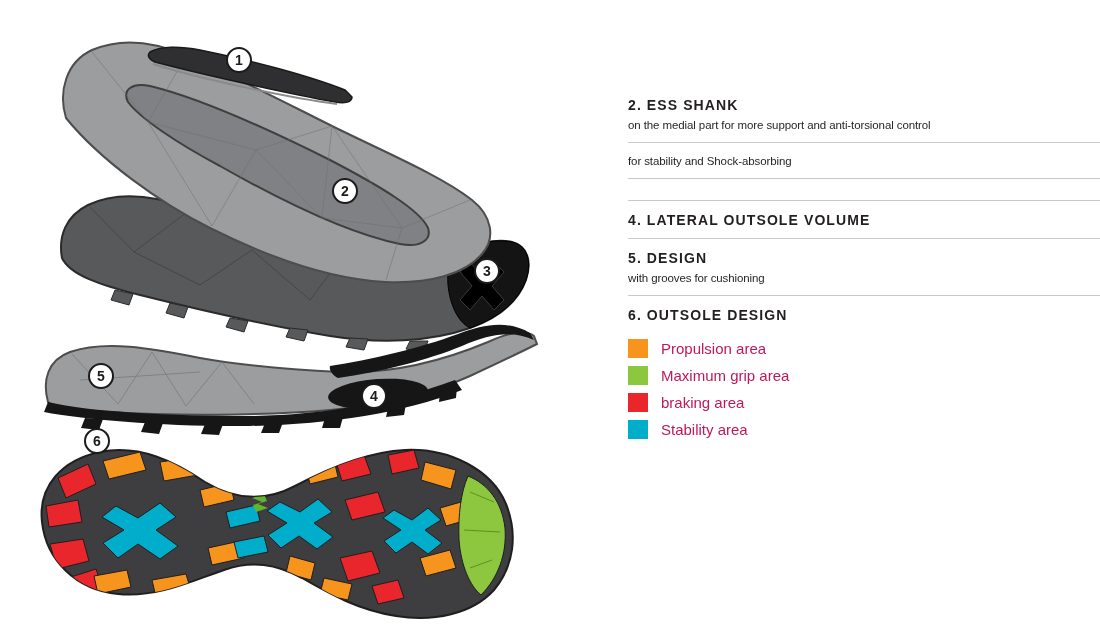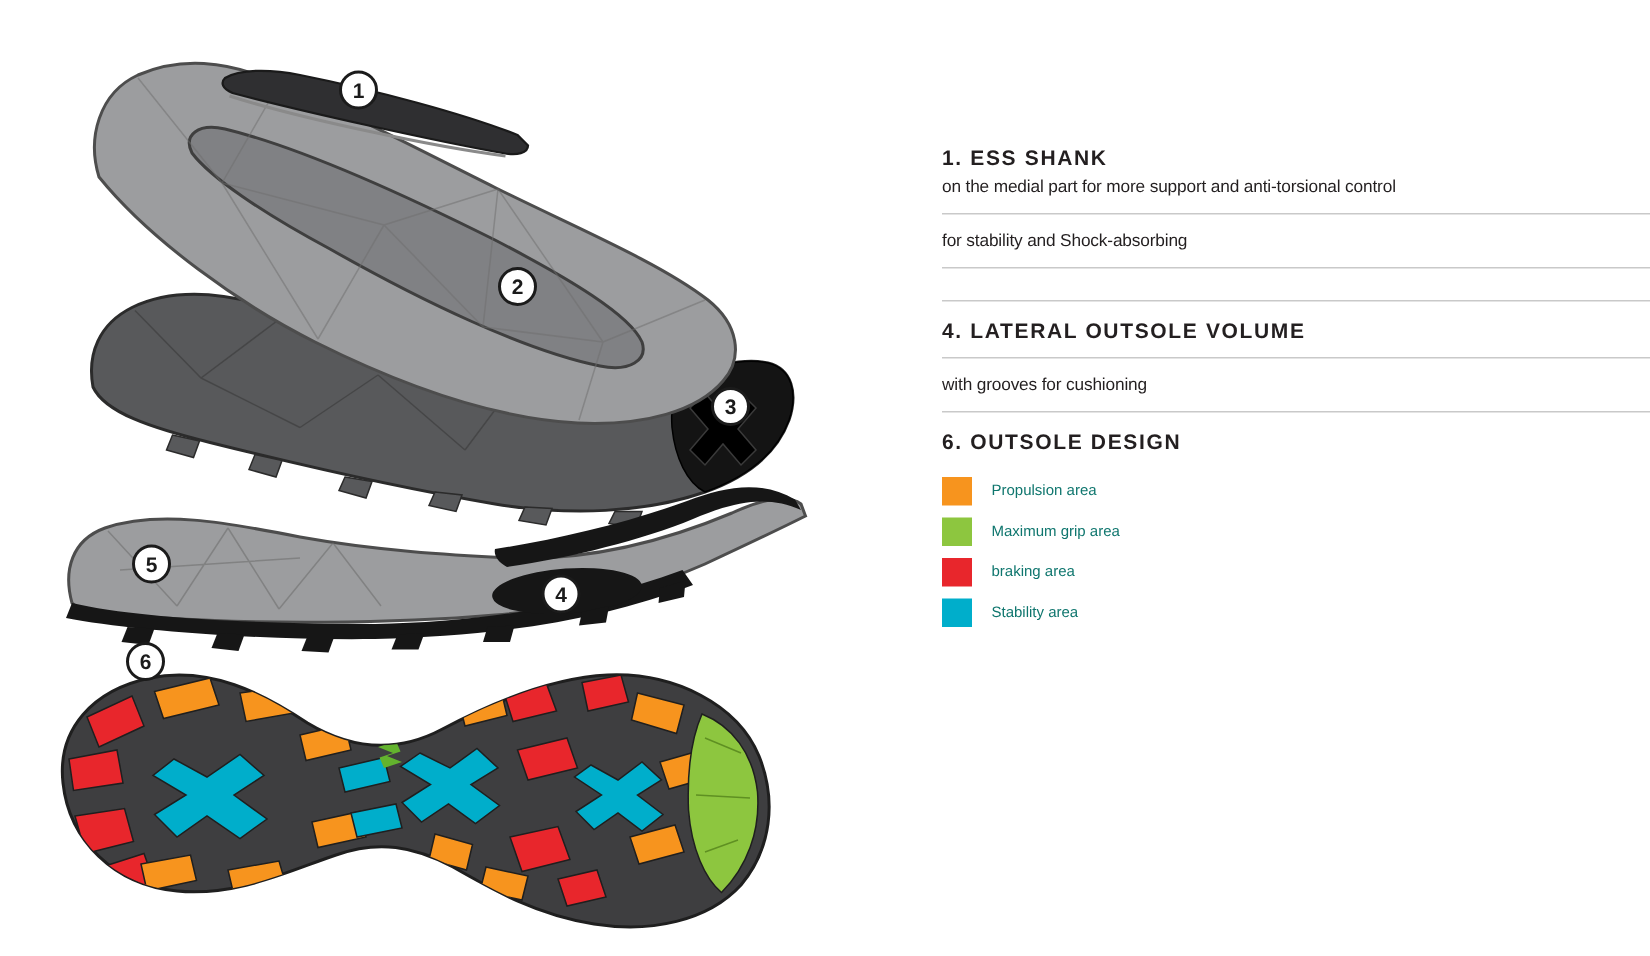--- a/index.html
+++ b/index.html
@@ -11,21 +11,21 @@
            display:flex;align-items:center;justify-content:center;box-sizing:border-box;}
   .legend{position:absolute;left:628px;top:97px;width:472px;}
   .section{border-bottom:1px solid #c9c9c9;padding-bottom:10px;margin-bottom:11px;}
   .section.last{border-bottom:none;margin-bottom:0;}
   .sec-title{font-size:14px;font-weight:bold;letter-spacing:1.1px;color:#231f20;line-height:16px;}
   .sec-desc{font-size:11.5px;color:#231f20;margin-top:5px;line-height:14px;letter-spacing:-0.1px;}
   .sec-desc:empty{display:none;}
   .swatches{margin-top:12px;}
   .swatch-row{display:flex;align-items:center;height:27px;}
   .swatch{width:20px;height:19px;margin-right:13px;flex:none;}
-  .swatch-label{font-size:10px;color:#0f766e;}
+  .swatch-label{font-size:15px;color:#be185d;}
 </style>
 </head>
 <body>
 
 <div class="page">
 
   <svg class="diagram-svg" width="570" height="637" viewBox="0 0 570 637">
 
     <defs>
       <clipPath id="soleClip">
@@ -143,36 +143,37 @@
   <div class="callout" style="left:226px;top:47px">1</div>
   <div class="callout" style="left:332px;top:178px">2</div>
   <div class="callout" style="left:474px;top:258px">3</div>
   <div class="callout" style="left:361px;top:383px">4</div>
   <div class="callout" style="left:88px;top:363px">5</div>
   <div class="callout" style="left:84px;top:428px">6</div>
 
   <div class="legend">
 
     <div class="section">
-      <div class="sec-title">1. ESS SHANK</div>
+      <div class="sec-title">2. ESS SHANK</div>
       <div class="sec-desc">on the medial part for more support and anti-torsional control</div>
     </div>
 
     <div class="section">
       <div class="sec-desc">for stability and Shock-absorbing</div>
     </div>
 
     <div class="section">
     </div>
 
     <div class="section">
       <div class="sec-title">4. LATERAL OUTSOLE VOLUME</div>
     </div>
 
     <div class="section">
+      <div class="sec-title">5. DESIGN</div>
       <div class="sec-desc">with grooves for cushioning</div>
     </div>
 
     <div class="section last">
       <div class="sec-title">6. OUTSOLE DESIGN</div>
 
       <div class="swatches">
         <div class="swatch-row">
           <span class="swatch" style="background-color: rgb(247, 148, 30);"></span>
           <span class="swatch-label">Propulsion area</span>

